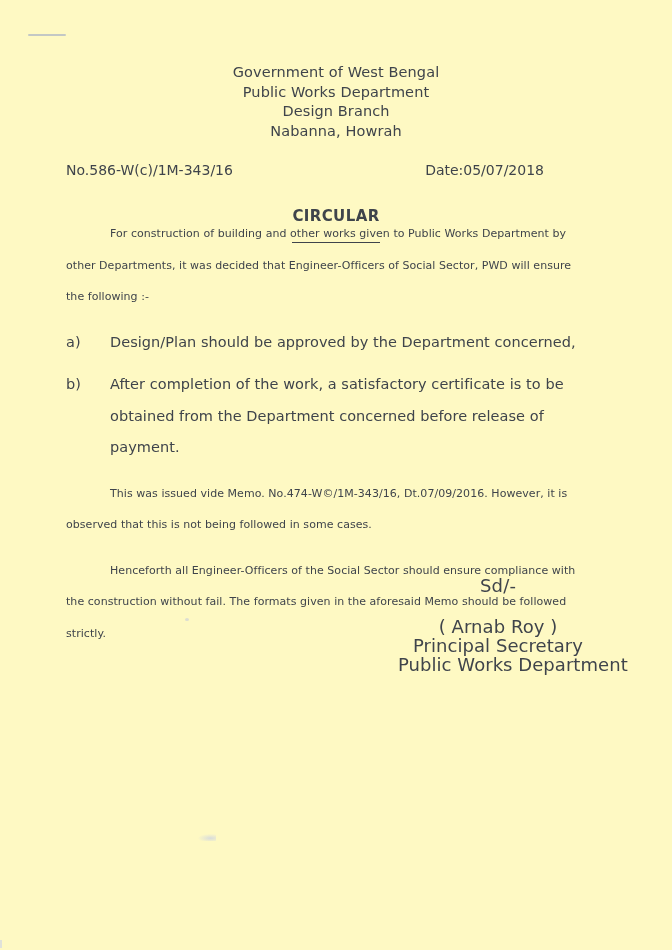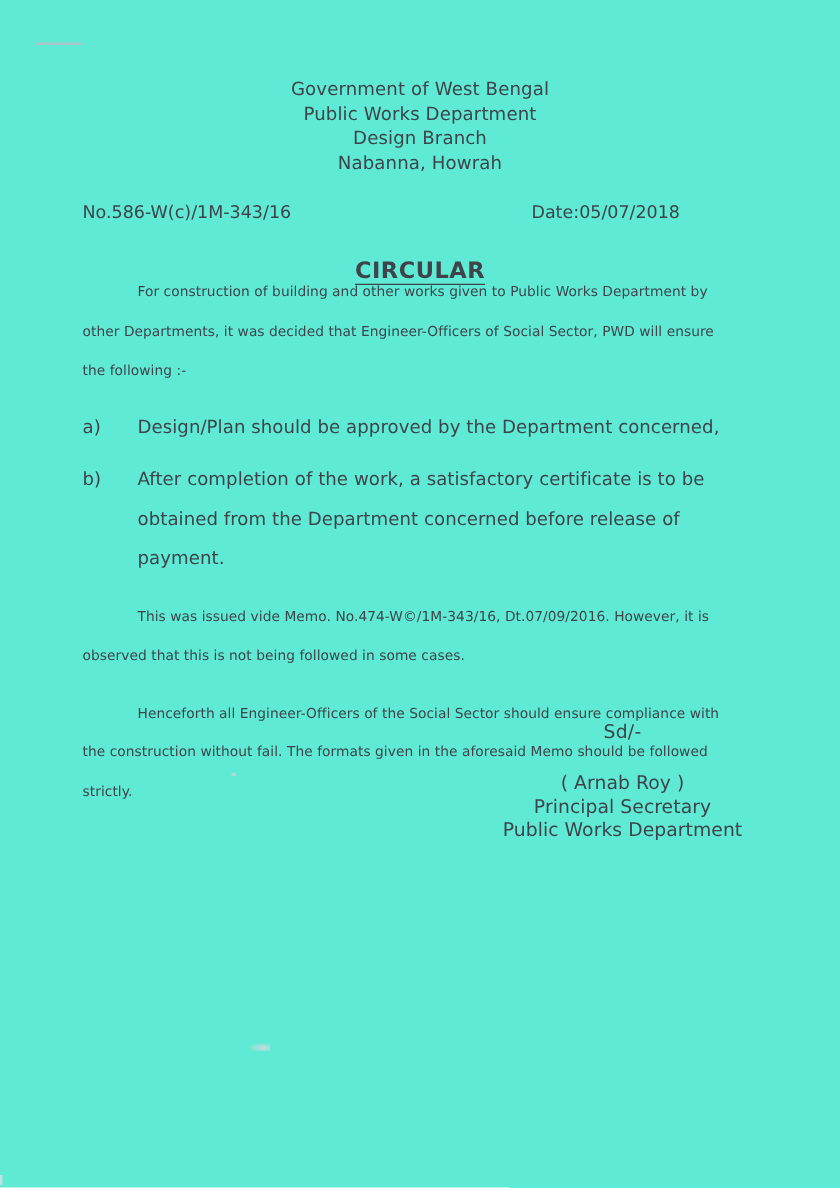--- a/index.html
+++ b/index.html
@@ -13,21 +13,21 @@
     position: relative;
     overflow: hidden;
     font-family: "DejaVu Sans", "Liberation Sans", sans-serif;
     color: #3f444b;
     -webkit-font-smoothing: antialiased;
   }
 
   .page {
     position: absolute;
     inset: 0;
-    background: #5eead4;
+    background: #fef9c3;
   }
 
   
   .scan-mark-top {
     position: absolute;
     left: 28px;
     top: 34px;
     width: 38px;
     height: 2px;
     background: #b9bfc6;
@@ -92,25 +92,25 @@
 
   .circular-wrap {
     position: absolute;
     left: 0;
     top: 190px;
     width: 672px;
     text-align: center;
   }
   .circular-title {
     display: inline-block;
-    font-size: 18px;
+    font-size: 15px;
     font-weight: bold;
     letter-spacing: 0.4px;
     border-bottom: 1.4px solid #3f444b;
-    padding-bottom: 2px;
+    padding-bottom: 17px;
     line-height: 17px;
     margin-top: 18px;
   }
 
   .body-block {
     position: absolute;
     left: 66px;
     top: 218px;
     width: 510px;
   }
@@ -134,21 +134,21 @@
     flex: 0 0 44px;
   }
   .clause-text { flex: 1; }
 
   .sign-block {
     position: absolute;
     left: 398px;
     top: 576px;
     width: 200px;
     text-align: center;
-    font-size: 15px;
+    font-size: 18px;
     line-height: 19px;
   }
   .sign-sd {
     margin-bottom: 22px;
     letter-spacing: 0.2px;
   }
   .sign-line { white-space: nowrap; letter-spacing: 0.05px; }
 </style>
 </head>
 <body>

